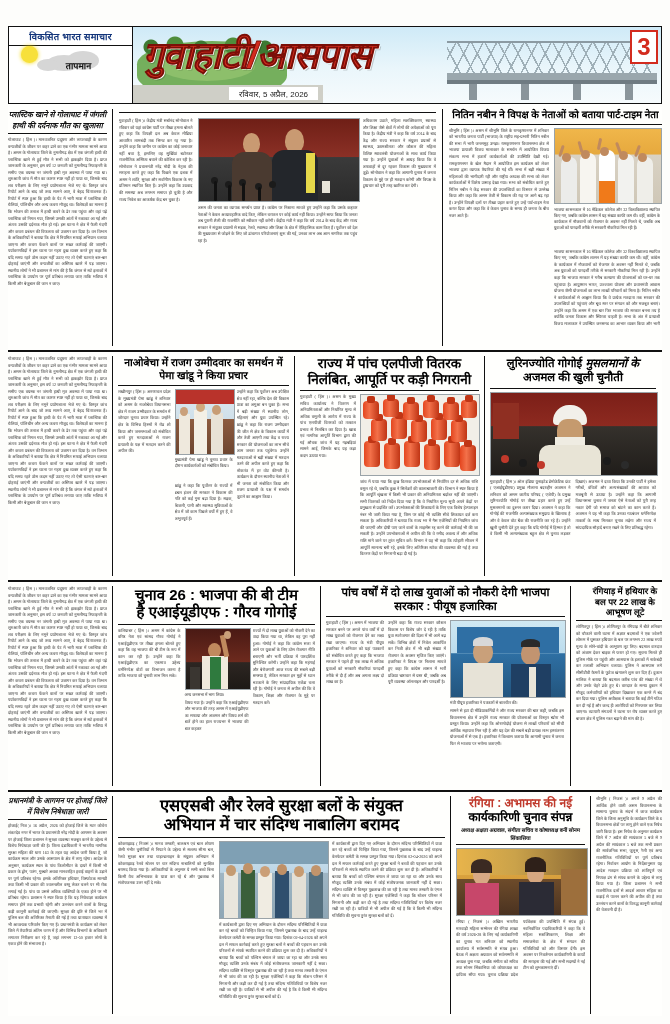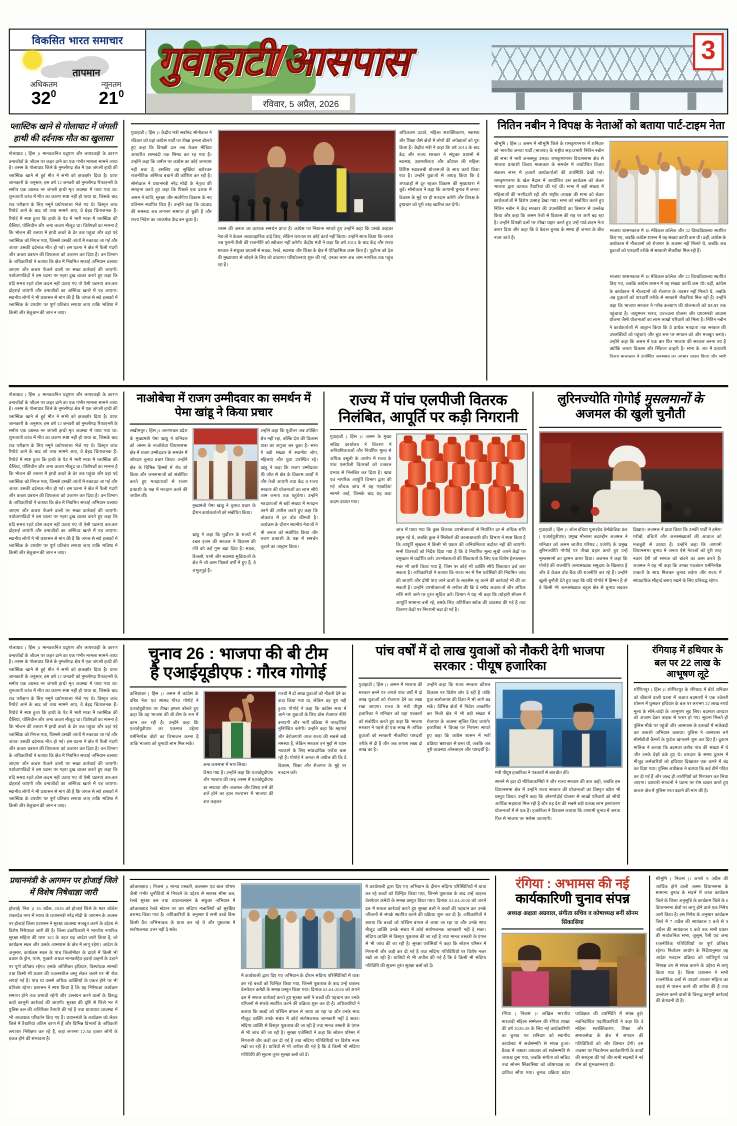--- a/index.html
+++ b/index.html
@@ -112,30 +112,20 @@
     <div class="wx">
       <div class="wx-title">विकसित भारत समाचार</div>
       <div class="wx-body">
         <div class="cloud">
               <i class="c1"></i>
               <i class="c2"></i>
               <i class="c3"></i>
             </div>
         <div class="sun"></div>
         <div class="wx-label">तापमान</div>
-        <div class="wx-cols">
-          <div class="wx-col">
-            <div class="k">अधिकतम</div>
-            <div class="v"><span>32</span><sup>0</sup></div>
-          </div>
-          <div class="wx-col">
-            <div class="k">न्यूनतम</div>
-            <div class="v"><span>21</span><sup>0</sup></div>
-          </div>
-        </div>
       </div>
     </div>
 
     <div class="mast-art">
       <div class="mart-sky"></div>
       <div class="mart-green"></div>
       <div class="mart-green2"></div>
       <div class="mart-road"></div>
       <div class="mart-trees"></div>
       <div class="bridge">
@@ -393,20 +383,24 @@
 
   <div style="display:flex;height:218px;">
 
     <div class="col" style="width:104px;padding-right:5px;">
       <div class="kicker" style="font-style:italic;font-size:7.4px;">प्रधानमंत्री के आगमन पर होजाई जिले में विशेष निषेधाज्ञा जारी</div>
       <div class="rule" style="margin:2px 0 3px;"></div>
       <div class="body-txt" style="height:192px;overflow:hidden;">होजाई( निज )। 16 अप्रैल, 2026 को होजाई जिले के मटर कोचेरा शंकरदेव नगर में भारत के प्रधानमंत्री नरेंद्र मोदी के आगमन के अवसर पर होजाई जिला प्रशासन ने सुरक्षा व्यवस्था मजबूत करने के उद्देश्य से विशेष निषेधाज्ञा जारी की है। जिला दंडाधिकारी ने भारतीय नागरिक सुरक्षा संहिता की धारा 163 के तहत यह आदेश जारी किया है, जो कार्यक्रम स्थल और उसके आसपास के क्षेत्र में लागू रहेगा। आदेश के अनुसार, कार्यक्रम स्थल के पांच किलोमीटर के दायरे में किसी भी प्रकार के ड्रोन, पतंग, गुब्बारे अथवा मानवरहित हवाई वाहनों के उड़ाने पर पूर्ण प्रतिबंध रहेगा। इसके अतिरिक्त हथियार, विस्फोटक सामग्री तथा किसी भी प्रकार की ज्वलनशील वस्तु लेकर चलने पर भी रोक लगाई गई है। पांच या उससे अधिक व्यक्तियों के एकत्र होने पर भी प्रतिबंध रहेगा। प्रशासन ने स्पष्ट किया है कि यह निषेधाज्ञा कार्यक्रम समाप्त होने तक प्रभावी रहेगी और उल्लंघन करने वालों के विरुद्ध कड़ी कानूनी कार्रवाई की जाएगी। सुरक्षा की दृष्टि से जिले भर में पुलिस बल की अतिरिक्त तैनाती की गई है तथा यातायात व्यवस्था में भी आवश्यक परिवर्तन किए गए हैं। प्रधानमंत्री के कार्यक्रम को लेकर जिले में तैयारियां अंतिम चरण में हैं और विभिन्न विभागों के अधिकारी लगातार निरीक्षण कर रहे हैं, जहां लगभग 12-50 हजार लोगों के एकत्र होने की संभावना है।</div>
     </div>
 
     <div class="col vline" style="width:338px;padding:0 5px;">
+      <div class="hl-l" style="font-size:16.5px;">
+        <span>एसएसबी और रेलवे सुरक्षा बलों के संयुक्त</span><br>
+        <span>अभियान में चार संदिग्ध नाबालिग बरामद</span>
+      </div>
       <div class="rule" style="margin:3px 0 3px;"></div>
       <div style="display:flex;gap:5px;">
         <div style="width:96px;">
           <div class="body-txt" style="height:162px;overflow:hidden;">कोकराझाड़ ( निजसं )। मानव तस्करी, बालश्रम एवं बाल शोषण जैसी गंभीर चुनौतियों से निपटने के उद्देश्य से सशस्त्र सीमा बल, रेलवे सुरक्षा बल तथा चाइल्डलाइन के संयुक्त अभियान में कोकराझाड़ रेलवे स्टेशन पर चार संदिग्ध नाबालिगों को सुरक्षित बरामद किया गया है। अधिकारियों के अनुसार ये सभी बच्चे बिना किसी वैध अभिभावक के यात्रा कर रहे थे और पूछताछ में संतोषजनक उत्तर नहीं दे सके।</div>
         </div>
         <div style="width:108px;">
           <div class="photo group" style="width:108px;height:76px;">
             <div style="position:absolute;left:0;top:0;right:0;height:22px;background:#7fa0b4;"></div>
             <div style="position:absolute;left:4px;top:30px;width:14px;height:46px;background:#e9e6dd;"></div>
             <div style="position:absolute;left:6px;top:23px;width:10px;height:11px;border-radius:50%;background:#c49b72;"></div>

